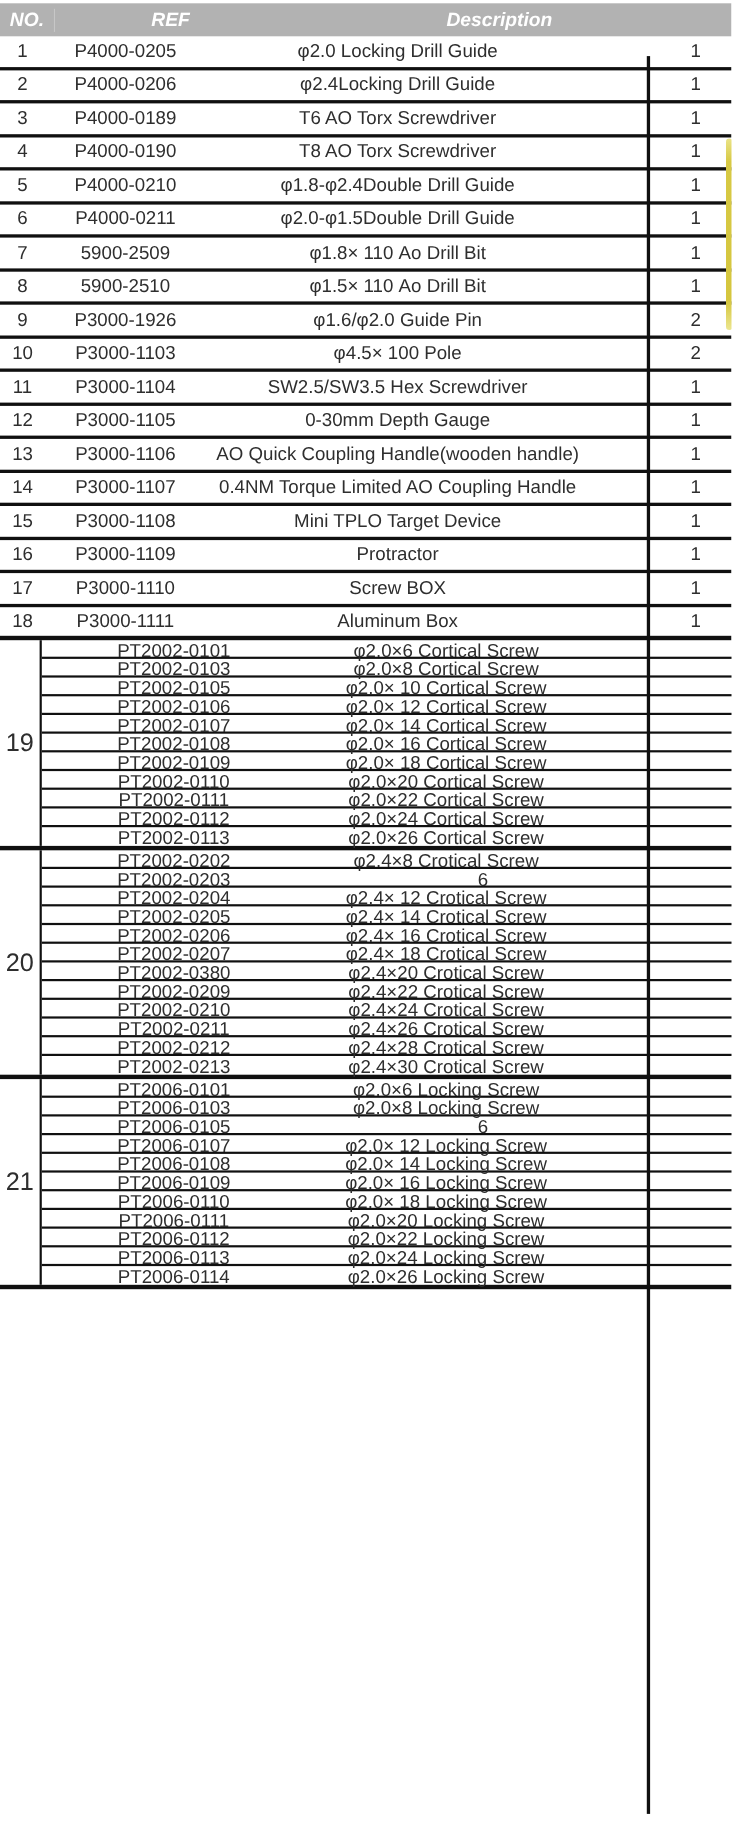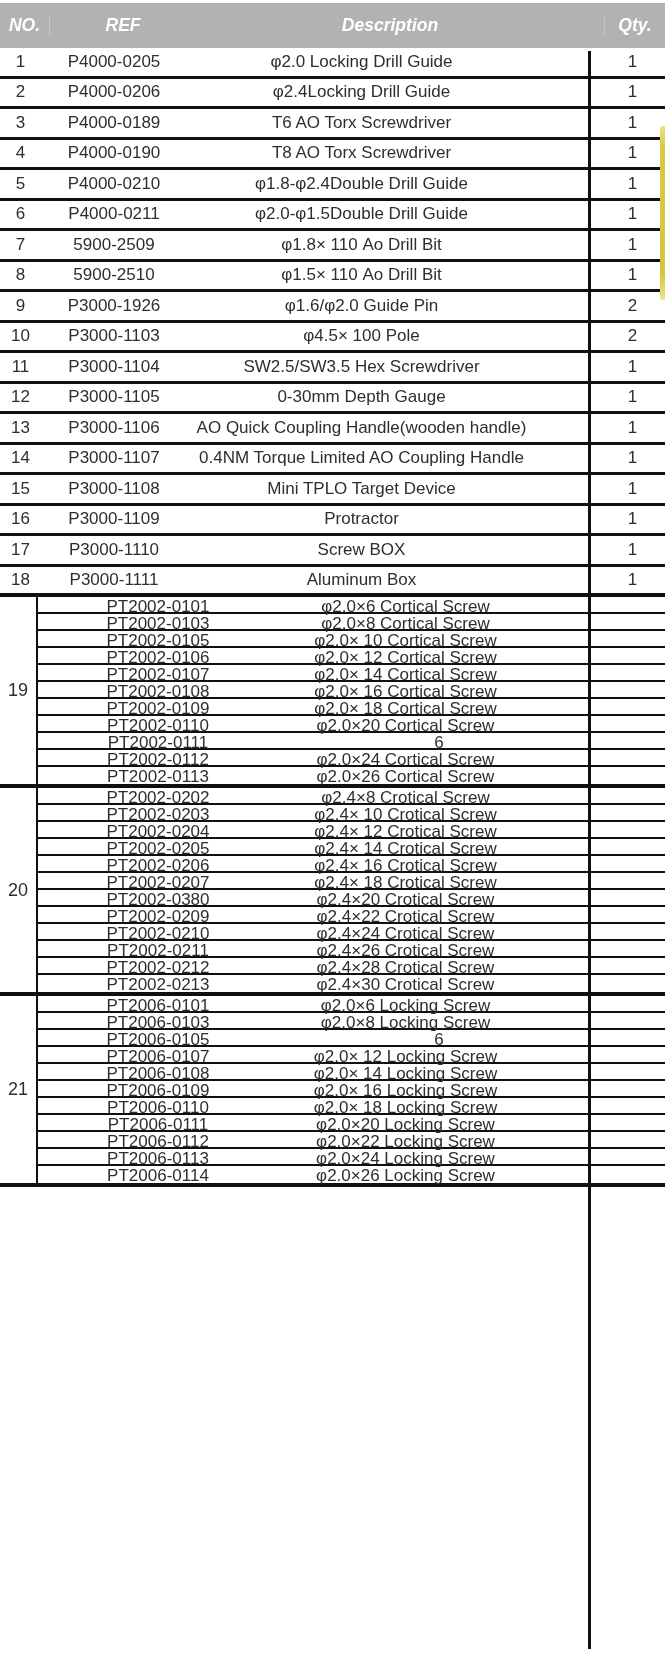--- a/index.html
+++ b/index.html
@@ -5,25 +5,25 @@
   html, body { margin:0; padding:0; background:#ffffff; }
   body {
     width:665px; height:1659px; overflow:hidden;
     font-family:"Liberation Sans", sans-serif;
     color:#2e2e2e;
   }
   .table { position:relative; width:665px; height:1659px; }
 
   
   .header {
-    margin-top:3px; height:45px;
+    margin-top:3px; height:30px;
     display:grid; grid-template-columns:50px 146px 409px 60px;
     background:#b2b2b2; color:#ffffff;
     font-style:italic; font-weight:bold; font-size:17.5px;
-    align-items:center; text-align:center;
+    align-items:center; text-align:center;gap:32px;
   }
   .h { box-sizing:border-box; }
   .h-no  { border-right:1px solid #c7c7c7; }
   .h-desc{ padding-right:20px; border-right:1px solid #c2c2c2; }
 
   
   .row {
     display:grid; grid-template-columns:38px 152px 398px 77px;
     height:30.5px; box-sizing:border-box;
     border-bottom:3px solid #101010;
@@ -31,21 +31,21 @@
   }
   .row:last-child { border-bottom-width:4px; }
 
   
   .group {
     display:grid; grid-template-columns:38px 1fr;
     border-bottom:4px solid #101010; box-sizing:border-box;
   }
   .group-no {
     border-right:2.5px solid #101010; box-sizing:border-box;
-    display:flex; align-items:center; justify-content:center; font-size:18px;
+    display:flex; align-items:center; justify-content:center; font-size:23px;
   }
   .grow {
     display:grid; grid-template-columns:152px 398px 77px;
     height:17px; box-sizing:border-box;
     border-bottom:2.5px solid #101010;
     align-items:center; text-align:center; font-size:17px;padding-left:44px;
   }
   .grow:last-child { border-bottom:none;border-radius:13px; }
 
   .cell { box-sizing:border-box; }
@@ -227,20 +227,21 @@
     <div class="cell desc">φ2.0× 18 Cortical Screw</div>
     <div class="cell qty">6</div>
   </div>
           <div class="grow">
     <div class="cell ref">PT2002-0110</div>
     <div class="cell desc">φ2.0×20 Cortical Screw</div>
     <div class="cell qty">6</div>
   </div>
           <div class="grow">
     <div class="cell ref">PT2002-0111</div>
+    <div class="cell desc">φ2.0×22 Cortical Screw</div>
     <div class="cell qty">6</div>
   </div>
           <div class="grow">
     <div class="cell ref">PT2002-0112</div>
     <div class="cell desc">φ2.0×24 Cortical Screw</div>
     <div class="cell qty">6</div>
   </div>
           <div class="grow">
     <div class="cell ref">PT2002-0113</div>
     <div class="cell desc">φ2.0×26 Cortical Screw</div>
@@ -251,21 +252,20 @@
       <div class="group">
     <div class="group-no">20</div>
     <div class="group-rows">
           <div class="grow">
     <div class="cell ref">PT2002-0202</div>
     <div class="cell desc">φ2.4×8 Crotical Screw</div>
     <div class="cell qty">6</div>
   </div>
           <div class="grow">
     <div class="cell ref">PT2002-0203</div>
-    <div class="cell desc">φ2.4× 10 Crotical Screw</div>
     <div class="cell qty">6</div>
   </div>
           <div class="grow">
     <div class="cell ref">PT2002-0204</div>
     <div class="cell desc">φ2.4× 12 Crotical Screw</div>
     <div class="cell qty">6</div>
   </div>
           <div class="grow">
     <div class="cell ref">PT2002-0205</div>
     <div class="cell desc">φ2.4× 14 Crotical Screw</div>

